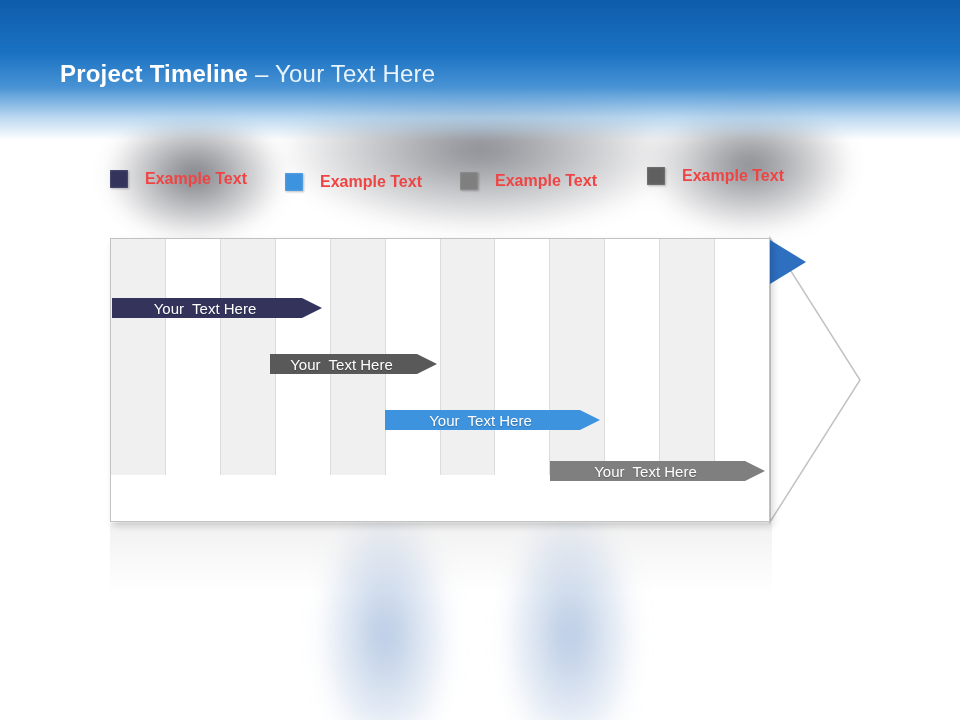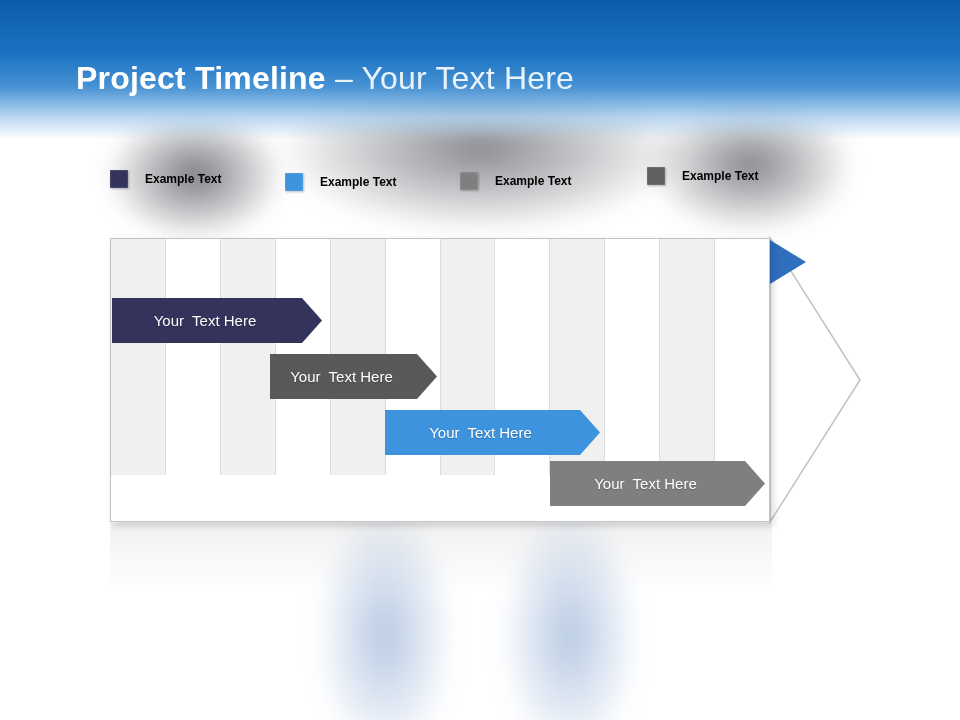--- a/index.html
+++ b/index.html
@@ -18,50 +18,50 @@
   .figure-legs { left:270px; top:505px; width:420px; height:225px;
     background:
       radial-gradient(95px 175px at 115px 130px, rgba(125,158,205,0.55), transparent 74%),
       radial-gradient(95px 175px at 300px 130px, rgba(125,158,205,0.55), transparent 74%);
     filter: blur(10px); }
 
   .header-band { position:absolute; left:0; top:0; width:960px; height:140px; z-index:3;
     background: linear-gradient(180deg, #0d5cab 0%, #1b72c2 38%, #4792d4 62%,
                 rgba(166,204,236,0.75) 84%, rgba(255,255,255,0) 100%); }
 
-  .title { position:absolute; left:76px; top:60px; z-index:6; font-size:32px;
+  .title { position:absolute; left:60px; top:60px; z-index:6; font-size:24px;
            letter-spacing:0.2px; color:#ffffff; font-weight:700; white-space:nowrap; }
   .title .light { font-weight:400; color:#e9f3fc; }
 
   .legend { position:absolute; left:0; top:0; z-index:6; }
   .legend-item { position:absolute; display:flex; align-items:center; gap:17px; }
   .swatch { width:18px; height:18px; display:inline-block;
             box-shadow: inset 0 0 2px rgba(255,255,255,0.35), 1px 1px 2px rgba(0,0,0,0.25); }
-  .legend-label { font-size:12px; font-weight:700; color:#000000; white-space:nowrap; }
+  .legend-label { font-size:16px; font-weight:700; color:#ef4444; white-space:nowrap; }
 
   .reflection { position:absolute; left:110px; top:523px; width:662px; height:70px; z-index:1;
     background: linear-gradient(180deg, rgba(120,120,120,0.10), rgba(120,120,120,0)); }
 
   .tip-svg { position:absolute; left:0; top:0; z-index:3; pointer-events:none; }
 
   .grid { position:absolute; left:110px; top:238px; width:660px; height:284px; z-index:4;
           background:#ffffff; border:1px solid #c2c2c2;
           box-shadow: 3px 4px 7px rgba(0,0,0,0.16); }
   .month-row { display:flex; height:46px; }
   .month-cell { flex:1; color:#ffffff; font-size:15px; display:flex; align-items:center;
                 justify-content:center; border-right:1px solid #6fa2e2; }
   .month-cell:last-child { border-right:none; }
   .grid-body { display:flex; height:236px; }
   .body-col { flex:1; border-right:1px solid #dcdcdc; }
   .body-col:last-child { border-right:none; }
   .body-col.odd { background:#f0f0f0; }
   .body-col.even { background:#ffffff; }
 
   .tasks { position:absolute; left:0; top:0; z-index:5; }
-  .task-bar { position:absolute; height:45px; display:flex; align-items:center;
+  .task-bar { position:absolute; height:20px; display:flex; align-items:center;
               justify-content:center; color:#ffffff; font-size:15px; padding-right:24px;
               clip-path: polygon(0 0, calc(100% - 20px) 0, 100% 50%, calc(100% - 20px) 100%, 0 100%);
               white-space:pre; text-shadow: 0 1px 1px rgba(0,0,0,0.25); }
 </style>
 </head>
 <body>
 
 <div class="slide">
 
   <div class="figure figure-top"></div>

